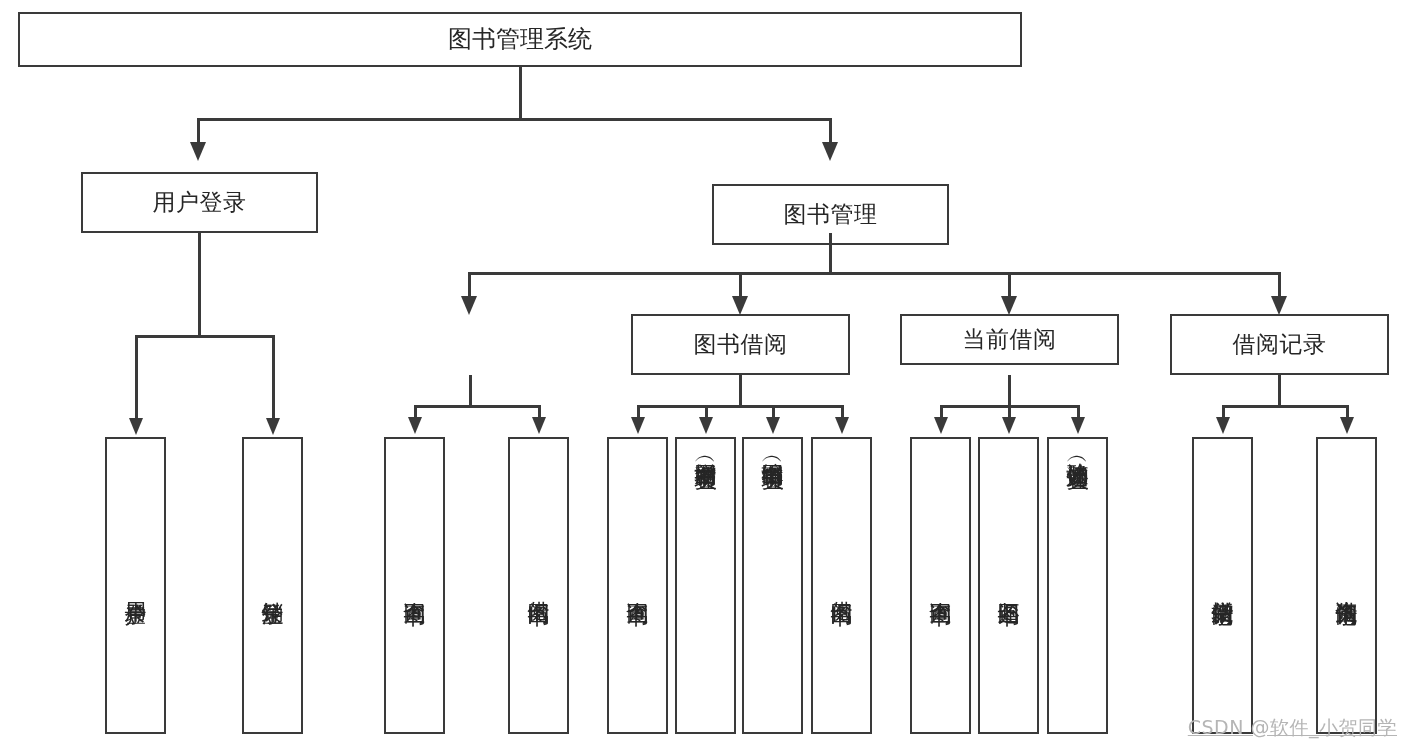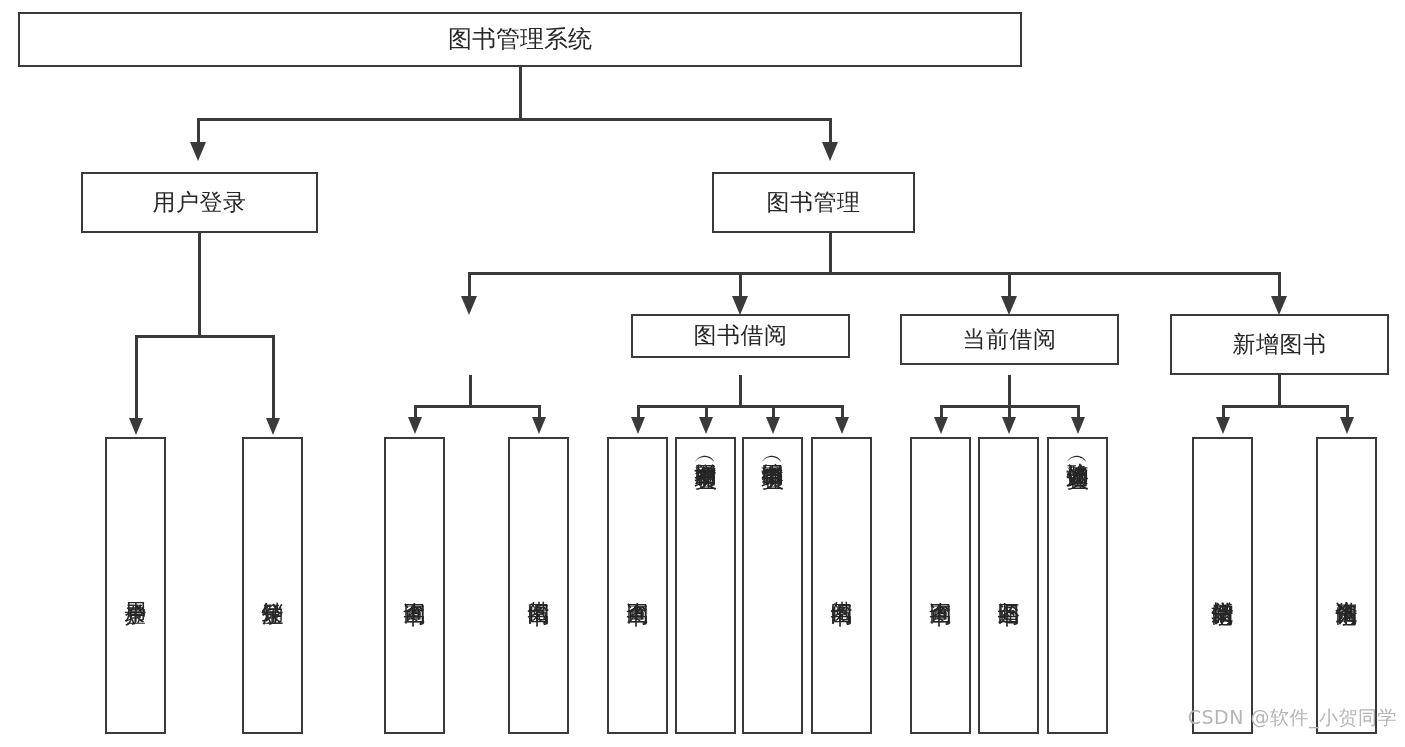--- a/index.html
+++ b/index.html
@@ -77,25 +77,26 @@
   }
   .arrow.small {
     border-left-width: 7px;
     border-right-width: 7px;
     border-top-width: 17px;
   }
   
   #watermark {
     position: absolute;
     right: 8px;
-    bottom: 16px;
+    bottom: 6px;
     font-size: 19px;
     color: #b5b5b5;
     white-space: nowrap;
     letter-spacing: 0.5px;
+    text-decoration: underline;
   }
 </style>
 </head>
 <body>
 
 <div id="diagram-root">
 
   <div class="node horizontal root" style="left:18px; top:12px; width:1004px; height:55px;">
     <span>图书管理系统</span>
   </div>
@@ -105,21 +106,21 @@
   <div class="conn h" style="left:197px; top:118px; width:634px;"></div>
 
   <div class="conn v" style="left:197px; top:118px; height:26px;"></div>
   <div class="arrow" style="left:190px; top:142px;"></div>
   <div class="conn v" style="left:829px; top:118px; height:26px;"></div>
   <div class="arrow" style="left:822px; top:142px;"></div>
 
   <div class="node horizontal" style="left:81px; top:172px; width:237px; height:61px;">
     <span>用户登录</span>
   </div>
-  <div class="node horizontal" style="left:712px; top:172px; width:203px; height:61px;">
+  <div class="node horizontal" style="left:712px; top:184px; width:237px; height:61px;">
     <span>图书管理</span>
   </div>
 
   <div class="conn v" style="left:198px; top:233px; height:102px;"></div>
   <div class="conn h" style="left:135px; top:335px; width:140px;"></div>
   <div class="conn v" style="left:135px; top:335px; height:85px;"></div>
   <div class="arrow small" style="left:129px; top:418px;"></div>
   <div class="conn v" style="left:272px; top:335px; height:85px;"></div>
   <div class="arrow small" style="left:266px; top:418px;"></div>
 
@@ -131,28 +132,28 @@
 
   <div class="conn v" style="left:739px; top:272px; height:26px;"></div>
   <div class="arrow" style="left:732px; top:296px;"></div>
 
   <div class="conn v" style="left:1008px; top:272px; height:26px;"></div>
   <div class="arrow" style="left:1001px; top:296px;"></div>
 
   <div class="conn v" style="left:1278px; top:272px; height:26px;"></div>
   <div class="arrow" style="left:1271px; top:296px;"></div>
 
-  <div class="node horizontal" style="left:631px; top:314px; width:219px; height:44px;">
+  <div class="node horizontal" style="left:631px; top:314px; width:219px; height:61px;">
     <span>图书借阅</span>
   </div>
   <div class="node horizontal" style="left:900px; top:314px; width:219px; height:51px;">
     <span>当前借阅</span>
   </div>
   <div class="node horizontal" style="left:1170px; top:314px; width:219px; height:61px;">
-    <span>新增图书</span>
+    <span>借阅记录</span>
   </div>
 
   <div class="conn v" style="left:469px; top:375px; height:30px;"></div>
   <div class="conn h" style="left:414px; top:405px; width:127px;"></div>
   <div class="conn v" style="left:414px; top:405px; height:14px;"></div>
   <div class="arrow small" style="left:408px; top:417px;"></div>
   <div class="conn v" style="left:538px; top:405px; height:14px;"></div>
   <div class="arrow small" style="left:532px; top:417px;"></div>
 
   <div class="conn v" style="left:739px; top:375px; height:30px;"></div>

